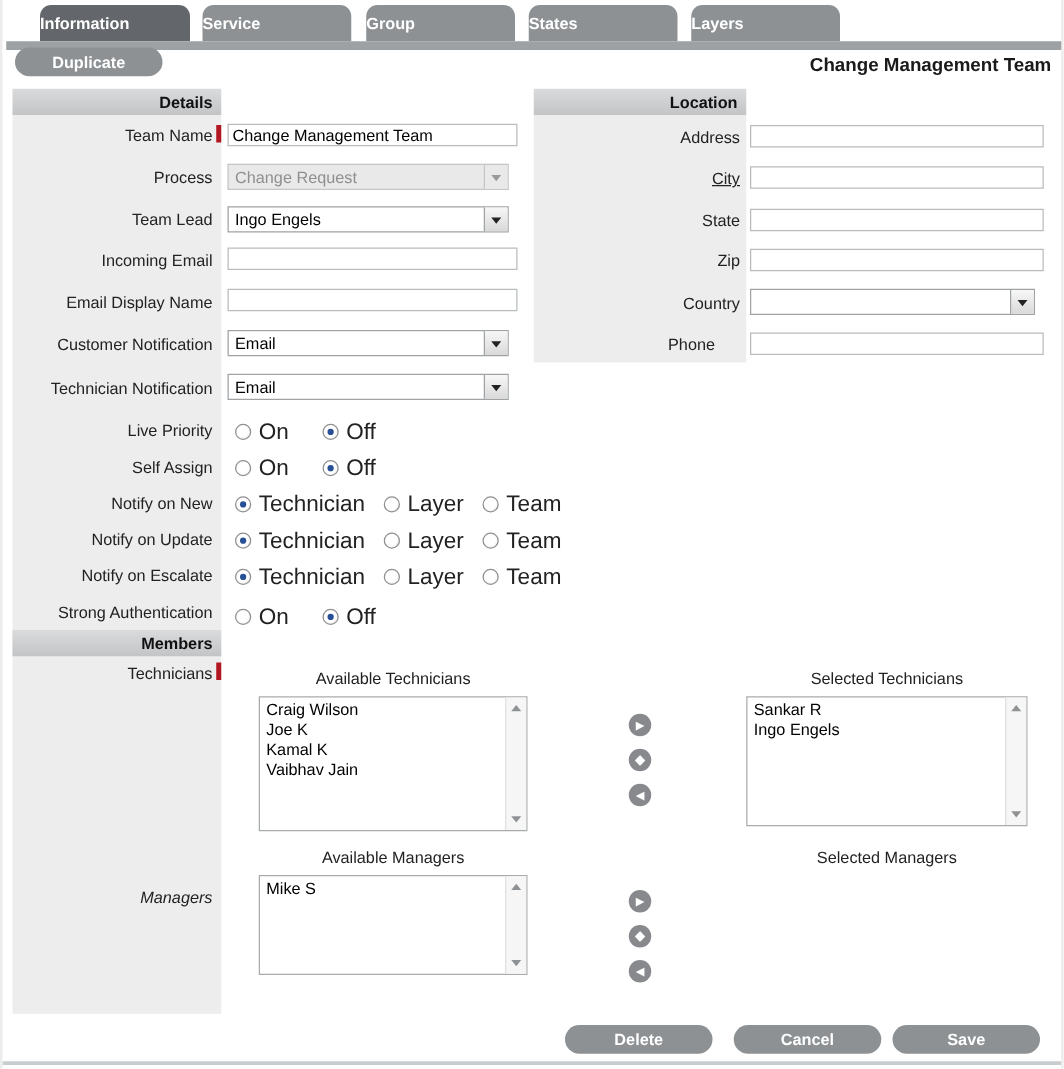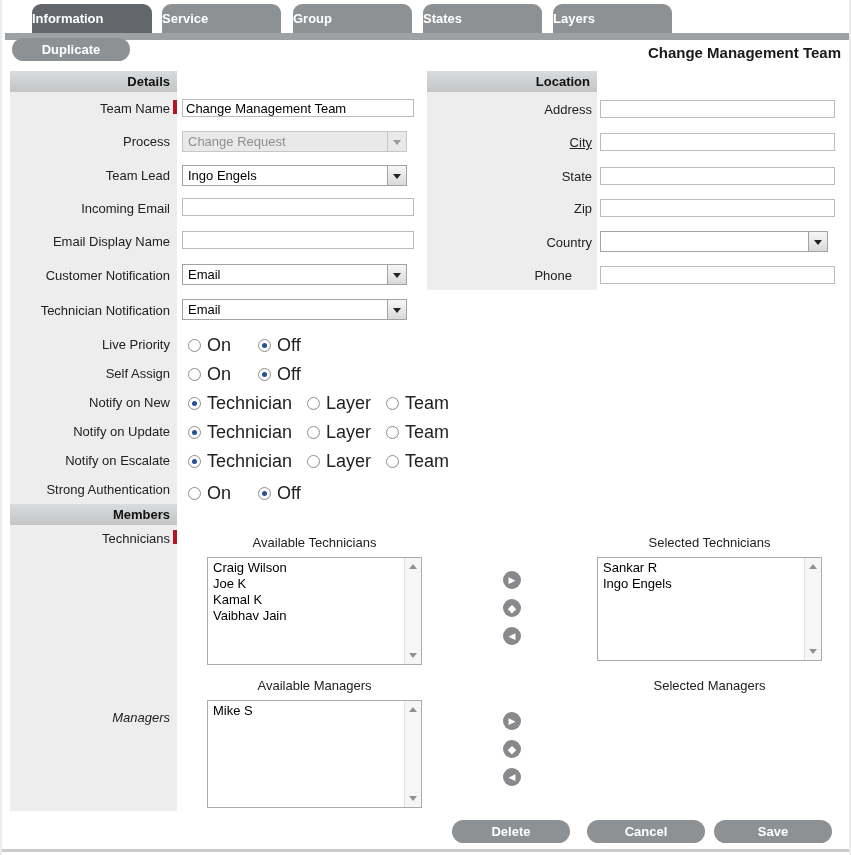--- a/index.html
+++ b/index.html
@@ -263,21 +263,21 @@
     </div>
     <div class="vscroll">
         <span class="up"></span>
         <span class="dn"></span>
       </div>
   </div>
 
   <div class="flabel" style="left:8px;top:710px;width:160px;font-style:italic;">Managers</div>
 
   <div class="list-title" style="left:205px;top:678px;width:215px;">Available Managers</div>
-  <div class="listbox" style="left:205px;top:700px;width:215px;height:108px;">
+  <div class="listbox" style="left:205px;top:700px;width:215px;height:80px;">
     <div class="items">
       <div class="item">Mike S</div>
     </div>
     <div class="vscroll">
         <span class="up"></span>
         <span class="dn"></span>
       </div>
   </div>
 
   <div class="xfer" style="left:501px;top:712px;">▶</div>

